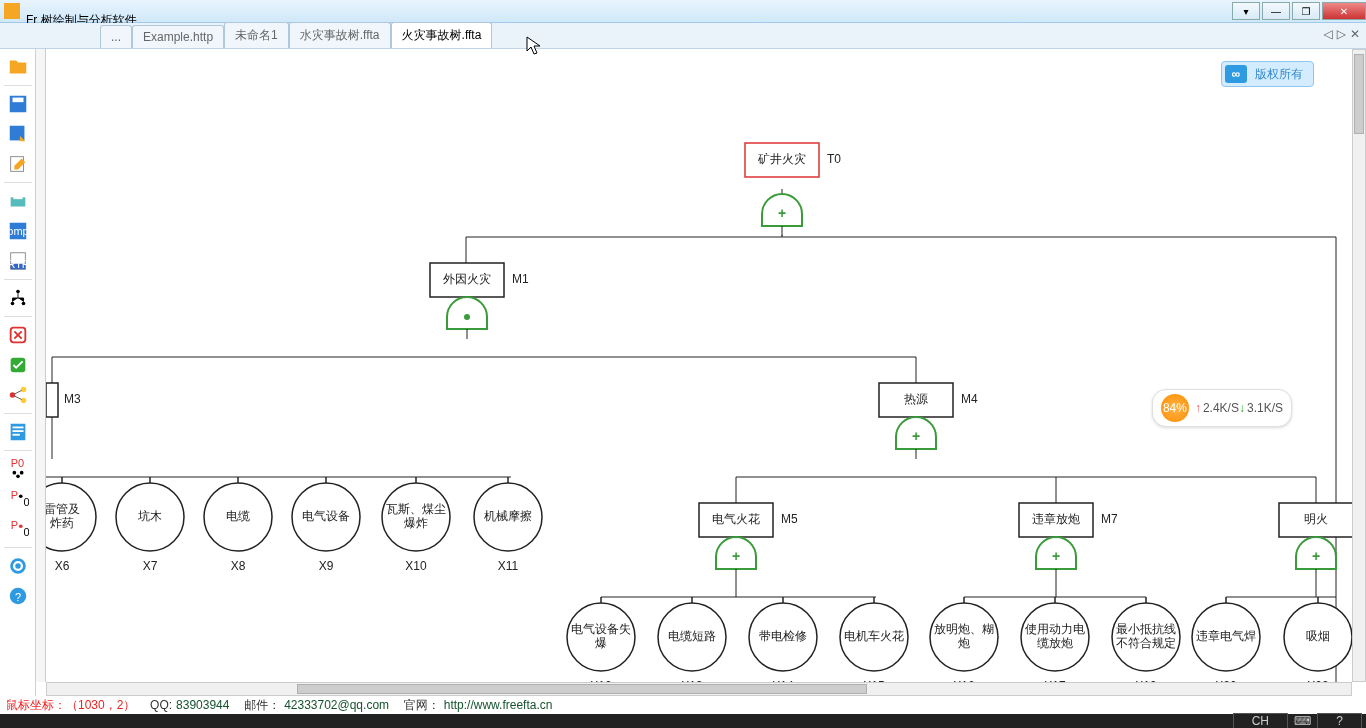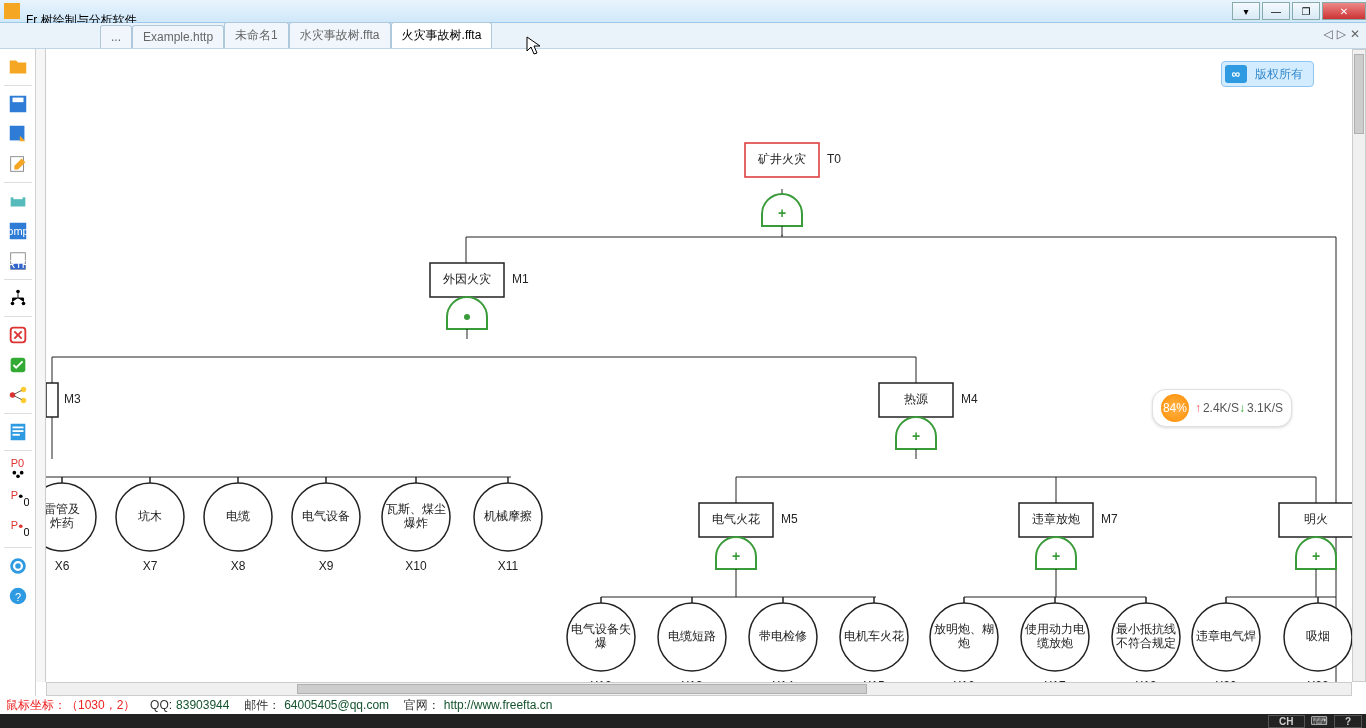--- a/index.html
+++ b/index.html
@@ -49,21 +49,21 @@
 .speed .up::before { content:"↑"; color:#e55; margin-right:2px; }
 .speed .dn::before { content:"↓"; color:#3a3; margin-right:2px; }
 
 
 .status { position:absolute; left:0; right:16px; bottom:14px; height:18px; background:#fff; font-size:12px; display:flex; align-items:center; padding:0 6px; color:#333; gap:4px; }
 .status .coord { color:#e22; }
 .status a { color:#14532d; text-decoration:none; }
 
 
 .task { position:absolute; left:0; right:0; bottom:0; height:14px; background:#222; display:flex; justify-content:flex-end; align-items:center; padding-right:4px; gap:6px; color:#ccc; font-size:9px; }
-.task .box { border:1px solid #555; padding:0 10px; font-size:10px;font-weight:bold; }
+.task .box { border:1px solid #555; padding:0 18px; font-size:12px; }
 
 
 .evtbox { fill:#fff; stroke:#222; stroke-width:1.5; }
 .evtbox.top { stroke:#d33; }
 .nodetxt { font-size:12px; fill:#222; text-anchor:middle; dominant-baseline:middle; }
 .codetxt { font-size:12px; fill:#222; text-anchor:start; dominant-baseline:middle; }
 .gate { fill:#fff; stroke:#3a9b3a; stroke-width:2; }
 .plus { fill:#3a9b3a; font-size:14px; font-weight:bold; text-anchor:middle; dominant-baseline:middle; }
 .circ { fill:#fff; stroke:#222; stroke-width:1.5; }
 .conn { stroke:#222; stroke-width:1; fill:none; }
@@ -453,21 +453,21 @@
     <path fill="#fff" stroke="#000" d="M1 1l0 14 4-4 3 7 3-1-3-7 6 0z"></path>
   </svg>
 
 <div class="status">
   <span class="coord"><span>鼠标坐标：</span><span>（1030，2）</span></span>
   <span>&nbsp;&nbsp;</span>
   <span>QQ:</span>
     <a>83903944</a>
   <span>&nbsp;&nbsp;</span>
   <span>邮件：</span>
-    <a>64005405@qq.com</a>
+    <a>42333702@qq.com</a>
   <span>&nbsp;&nbsp;</span>
   <span>官网：</span>
     <a>http://www.freefta.cn</a>
 </div>
 
 <div class="task">
   <span class="box">CH</span>
   <span>⌨</span>
   <span class="box">?</span>
 </div>

